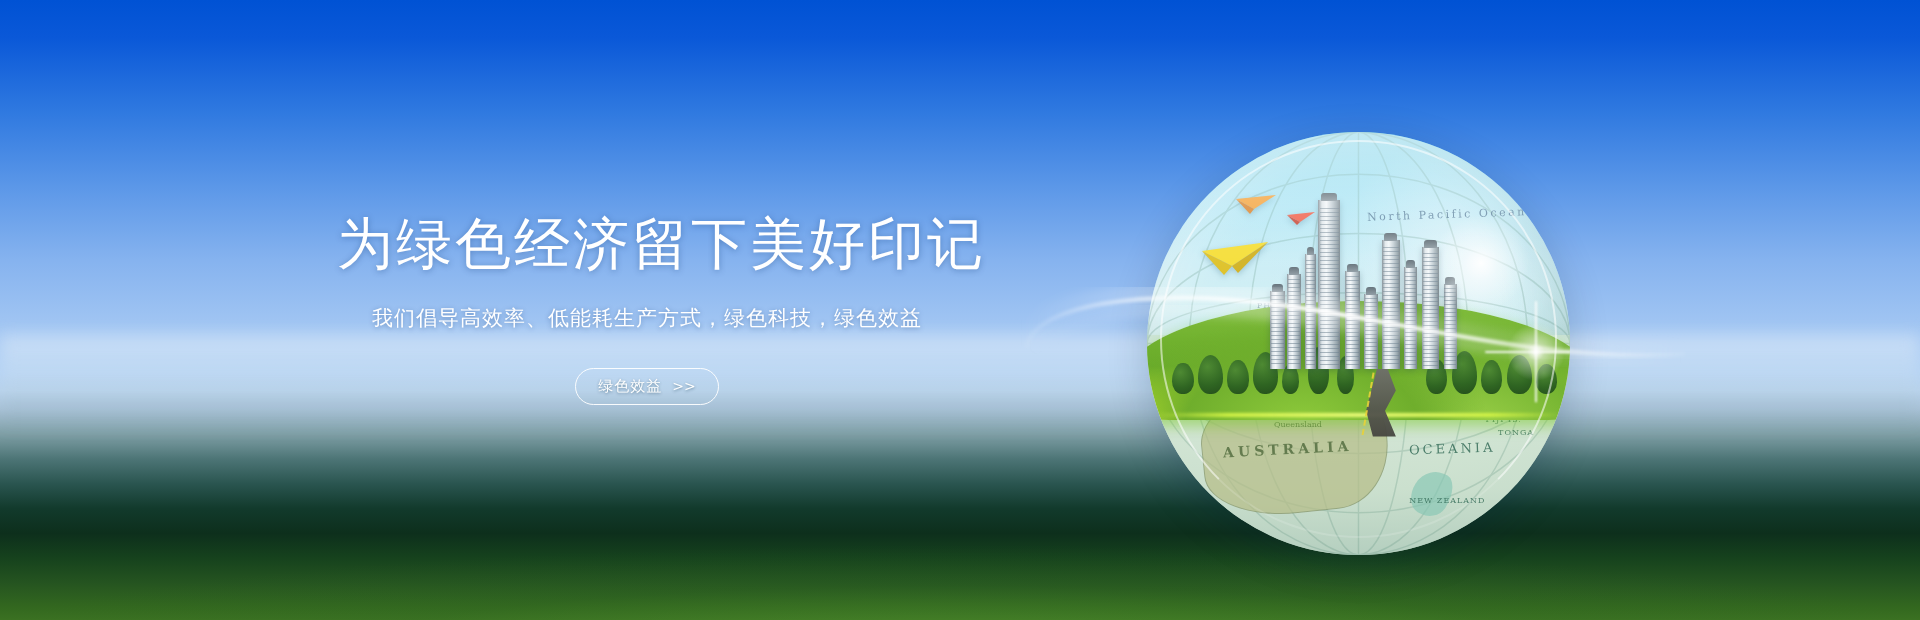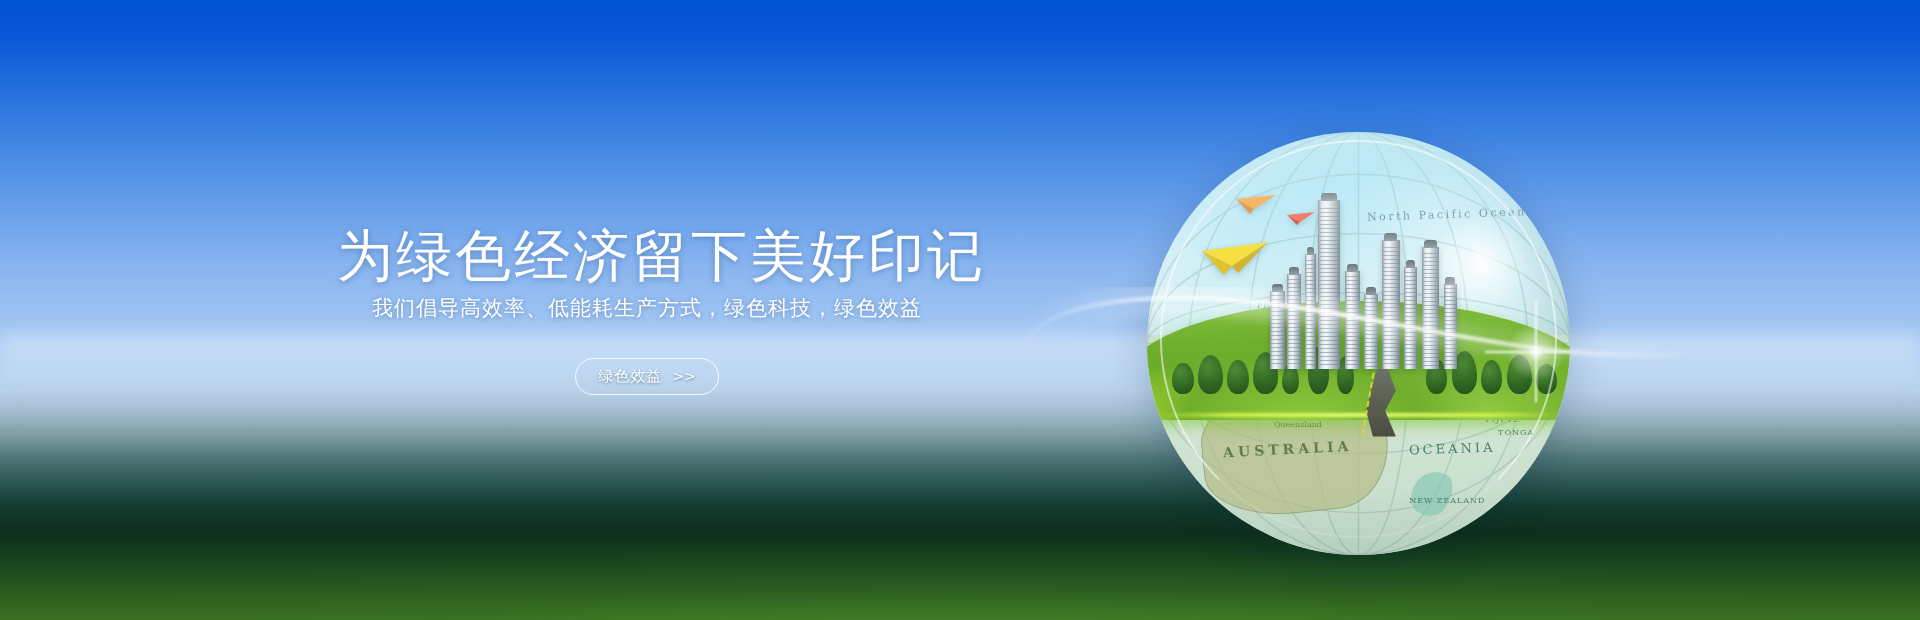--- a/index.html
+++ b/index.html
@@ -51,36 +51,36 @@
   .ground-glow{
     position:absolute; left:0; right:0; bottom:0; height:22%;
     background:radial-gradient(ellipse 70% 100% at 50% 120%,
        rgba(90,160,50,0.45) 0%, rgba(50,110,35,0.18) 45%, rgba(0,0,0,0) 75%);
     pointer-events:none;
   }
 
   
   .copy{
     position:absolute;
-    left:337px; top:227px;
+    left:337px; top:215px;
     width:620px;
     text-align:center;
     z-index:6;
   }
   .headline{
     font-size:56px;
     line-height:1.05;
     font-weight:300;
     color:#ffffff;
     letter-spacing:3px;
     white-space:nowrap;
     text-shadow:0 1px 6px rgba(10,50,110,0.35);
   }
   .subhead{
-    margin-top:8px;
+    margin-top:30px;
     font-size:21px;
     font-weight:400;
     color:#ffffff;
     letter-spacing:1px;
     white-space:nowrap;
     text-shadow:0 1px 5px rgba(10,50,110,0.40);
   }
   .cta-wrap{ margin-top:36px; }
   .cta{
     display:inline-flex;

